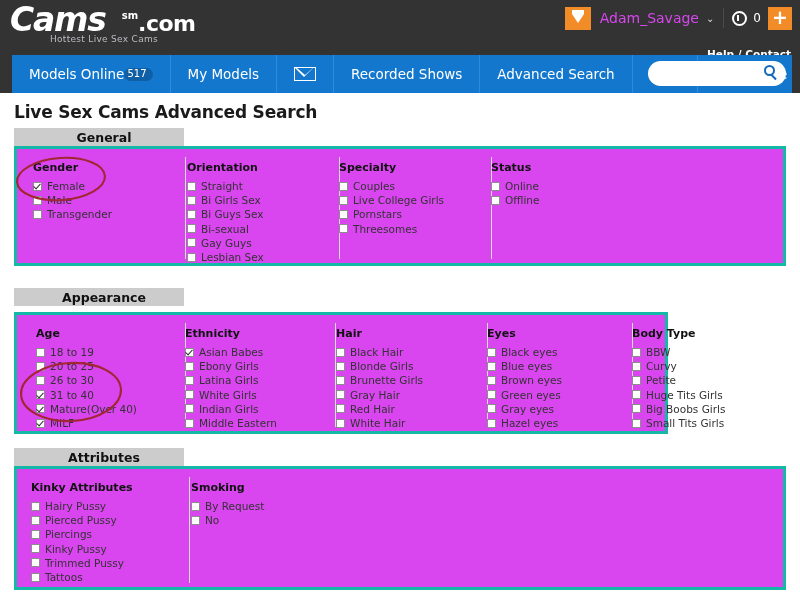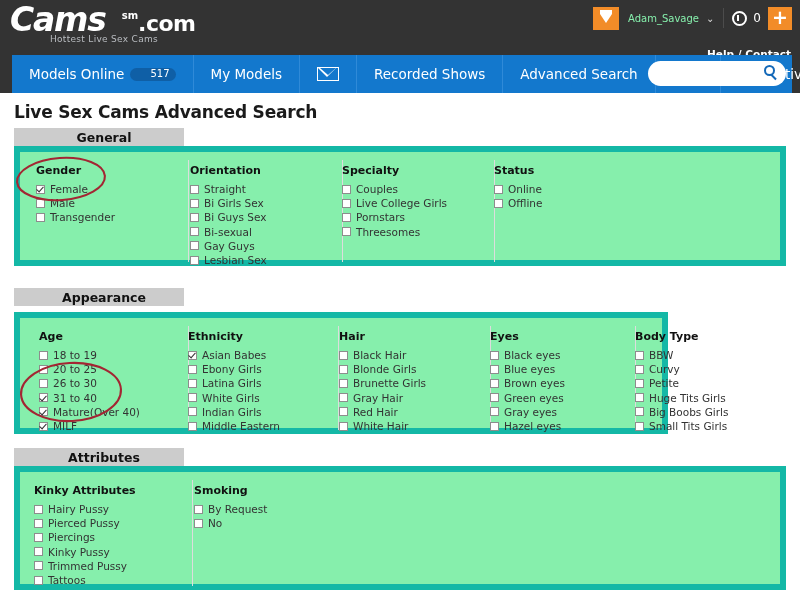--- a/index.html
+++ b/index.html
@@ -77,22 +77,22 @@
     position: relative;
   }
   .gem-shape:before {
     content: "";
     position: absolute;
     left: -6px; top: -13px;
     width: 12px; height: 4px;
     background: #ffffff;
   }
   .uname {
-    color: #86efac;
-    font-size: 10px;
+    color: #d946ef;
+    font-size: 14px;
     padding: 0 7px 0 9px;
     white-space: nowrap;
     font-family: "DejaVu Sans", sans-serif;
   }
   .chev {
     color: #dddddd; font-size: 10px; padding-right: 9px;
     font-family: "DejaVu Sans", sans-serif;
   }
   .divline {
     width: 1px; height: 20px; background: #4c4c4c; margin: 0 8px 0 0;
@@ -153,22 +153,21 @@
     white-space: nowrap;
     border-right: 1px solid #2f8ad8;
     font-family: "DejaVu Sans", sans-serif;
   }
   .badge {
     display: inline-block;
     background: #0f5fa6;
     color: #ffffff;
     font-size: 10px;
     border-radius: 8px;
-    padding: 1px 6px 2px 20px;
-    margin-left: 6px;
+    padding: 1px 6px 2px 3px;
     line-height: 1;
   }
   .env-icon {
     width: 22px; height: 14px;
     border: 1.6px solid #ffffff;
     background: #1378cd;
     position: relative;
   }
   .env-icon:before {
     content: "";
@@ -227,22 +226,22 @@
     background: #cccccc;
     color: #111111;
     font-size: 12.5px;
     font-weight: bold;
     padding: 2px 0 0 10px;
     font-family: "DejaVu Sans", sans-serif;
     text-align: center;
   }
   .panel {
     position: absolute;
-    border: 6px solid #14b8a6;
-    background: #86efac;
+    border: 3px solid #14b8a6;
+    background: #d946ef;
   }
   .col {
     position: absolute;
     top: 12px;
   }
   .col-div {
     position: absolute;
     top: 8px;
     width: 1px;
     background: #dddddd;

